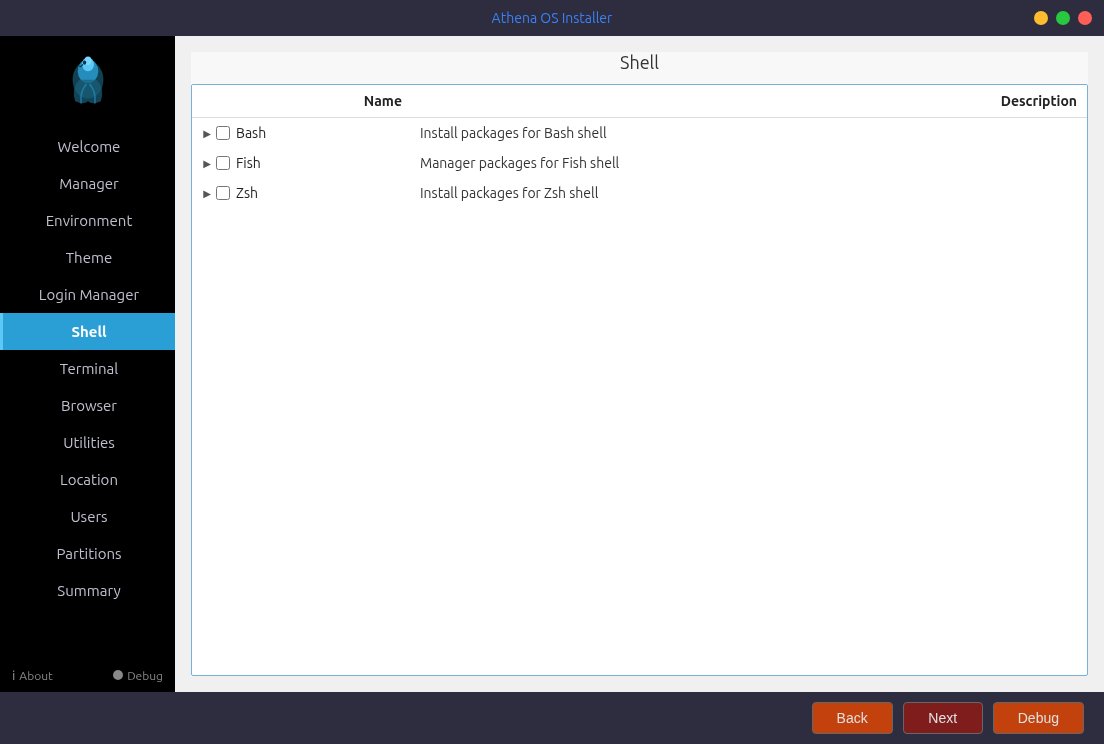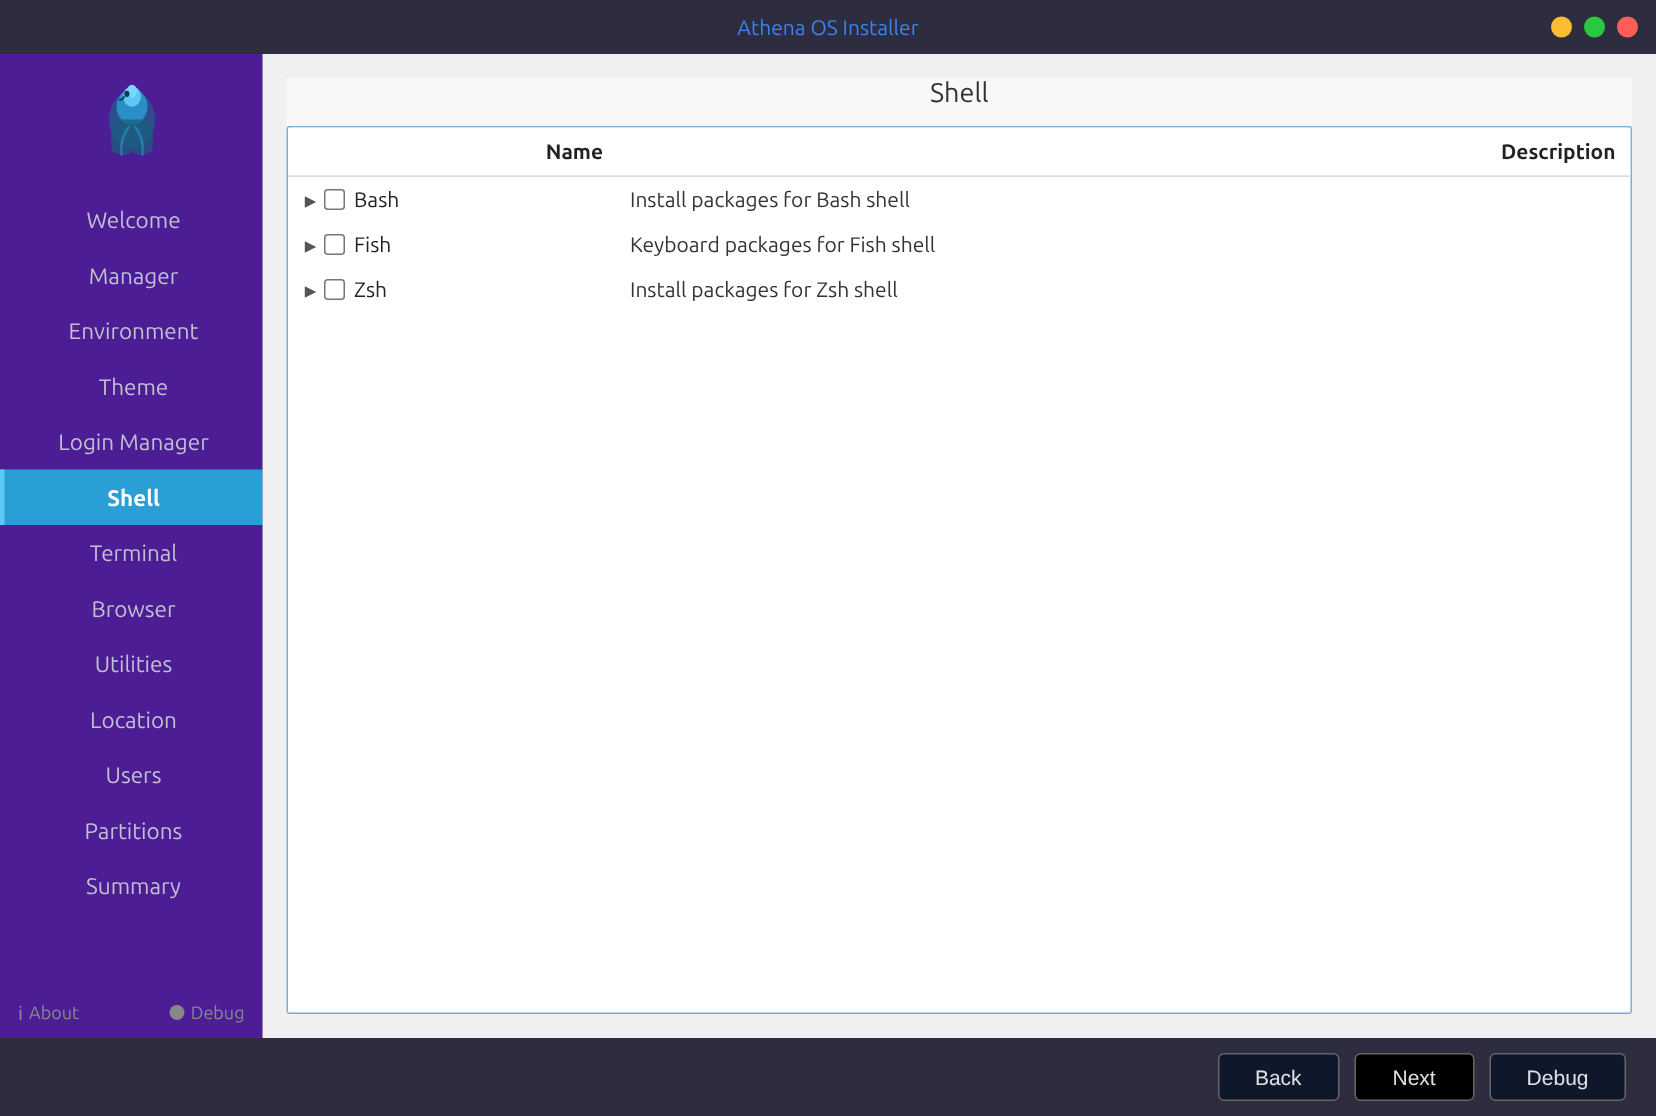--- a/index.html
+++ b/index.html
@@ -56,21 +56,21 @@
     
     .main-area {
       display: flex;
       flex: 1;
       overflow: hidden;
     }
 
     
     .sidebar {
       width: 175px;
-      background: #4c1d95;
+      background: #000000;
       display: flex;
       flex-direction: column;
       flex-shrink: 0;
     }
 
     .logo-area {
       display: flex;
       justify-content: center;
       align-items: center;
       padding: 18px 0 14px 0;
@@ -223,27 +223,27 @@
       gap: 10px;
       flex-shrink: 0;
     }
 
     .btn {
       padding: 7px 24px;
       border-radius: 4px;
       font-size: 14px;
       cursor: pointer;
       border: 1px solid #666;
-      background: #0f172a;
+      background: #c2410c;
       color: #e0e0e0;
       min-width: 80px;
     }
 
     .btn-primary {
-      background: #000000;
+      background: #7f1d1d;
       color: #e0e0e0;
     }
 
     .tree-table-wrapper {
       position: relative;
       flex: 1;
       display: flex;
       flex-direction: column;
     }
   </style>
@@ -330,21 +330,21 @@
                   <td>Install packages for Bash shell</td>
                 </tr>
                 <tr class="tree-row">
                   <td>
                     <div class="name-cell">
                       <span class="row-expand">▶</span>
                       <input type="checkbox" class="row-checkbox" style="">
                       <span class="row-label">Fish</span>
                     </div>
                   </td>
-                  <td>Keyboard packages for Fish shell</td>
+                  <td>Manager packages for Fish shell</td>
                 </tr>
                 <tr class="tree-row">
                   <td>
                     <div class="name-cell">
                       <span class="row-expand">▶</span>
                       <input type="checkbox" class="row-checkbox" style="">
                       <span class="row-label">Zsh</span>
                     </div>
                   </td>
                   <td>Install packages for Zsh shell</td>

